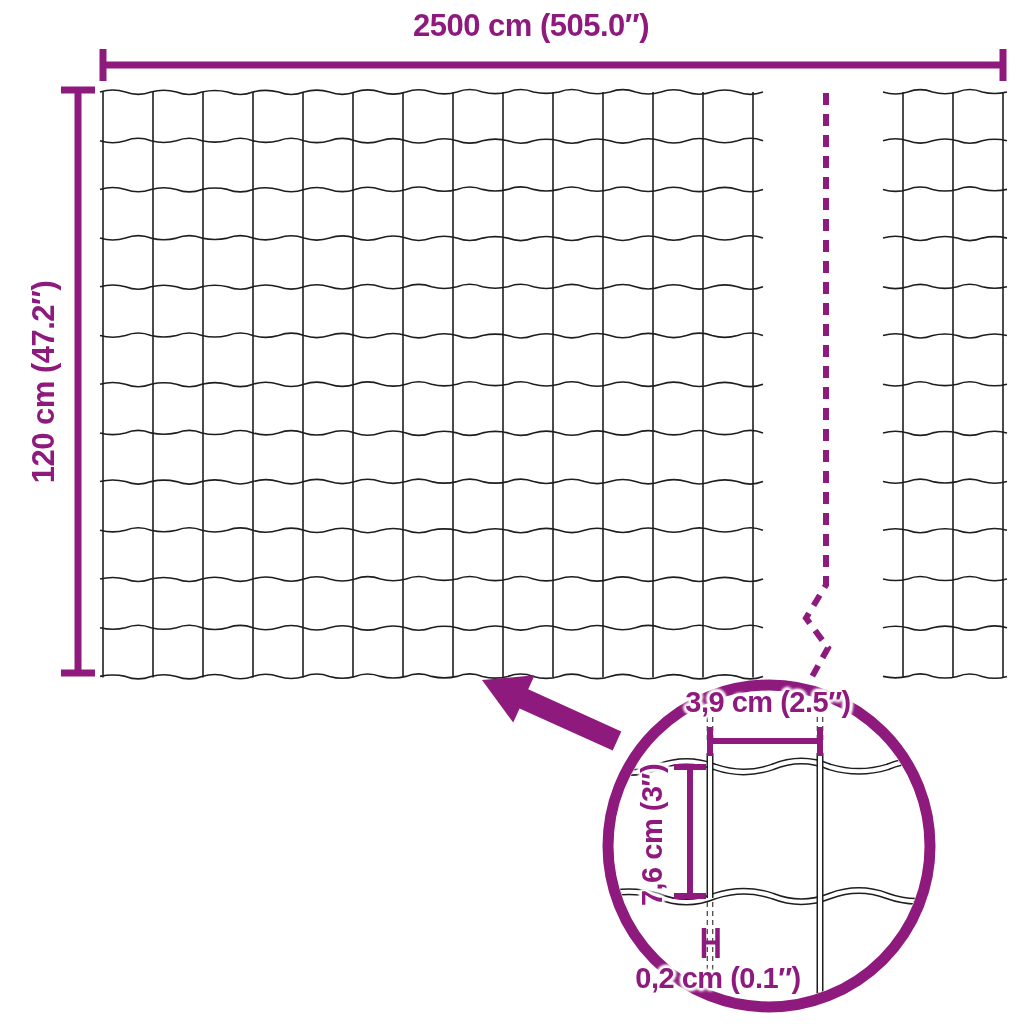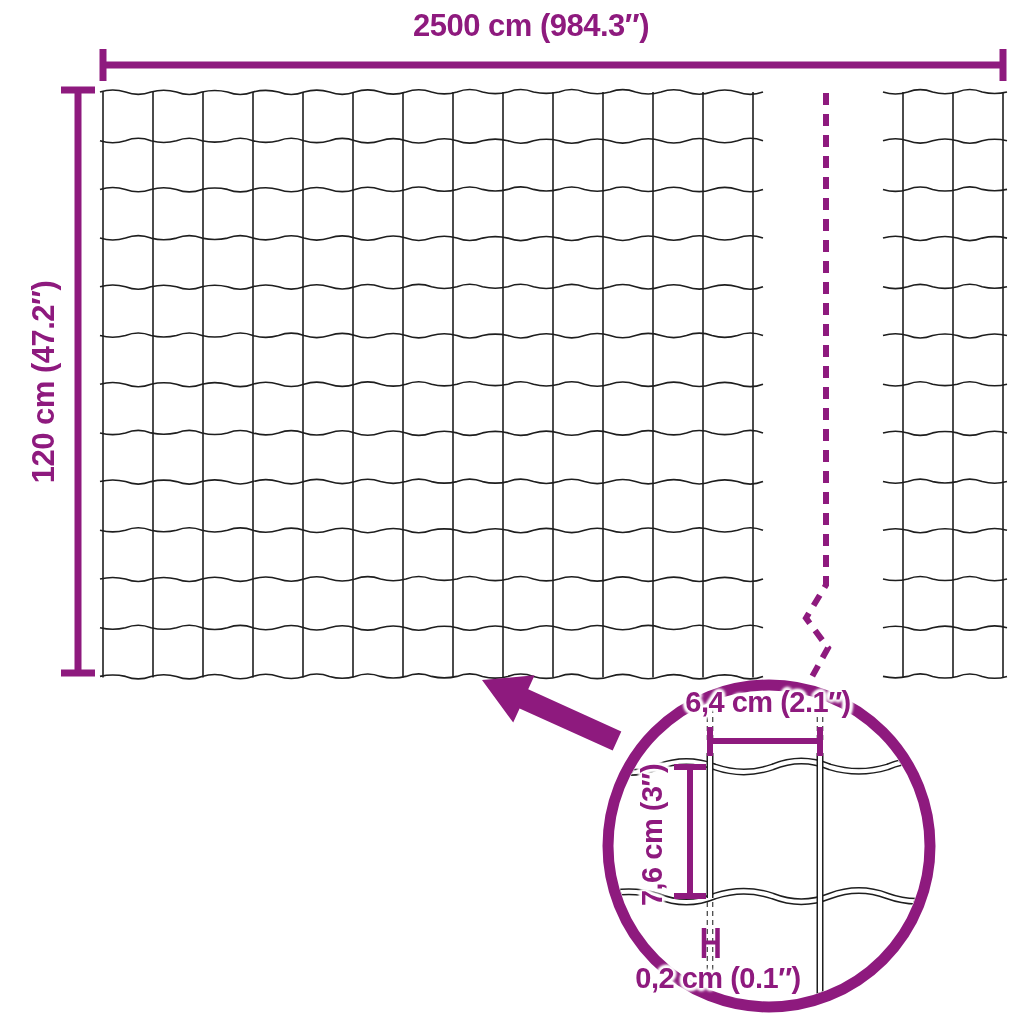--- a/index.html
+++ b/index.html
@@ -114,22 +114,22 @@
         <line x1="674" y1="767" x2="706" y2="767"></line>
         <line x1="674" y1="896" x2="706" y2="896"></line>
       </g>
       <g stroke="#8E1A7E">
         <line x1="704" y1="928" x2="704" y2="958" stroke-width="4.5"></line>
         <line x1="717.5" y1="928" x2="717.5" y2="958" stroke-width="4.5"></line>
         <line x1="704" y1="942.5" x2="717.5" y2="942.5" stroke-width="4"></line>
       </g>
     </svg>
 
-  <div class="lbl big" style="left:531px;top:26px;">2500 cm (984.3″)</div>
+  <div class="lbl big" style="left:531px;top:26px;">2500 cm (505.0″)</div>
 
   <div class="lbl big rot" style="left:44px;top:382px;">120 cm (47.2″)</div>
 
-  <div class="lbl small" style="left:768px;top:702px;">6,4 cm (2.1″)</div>
+  <div class="lbl small" style="left:768px;top:702px;">3,9 cm (2.5″)</div>
 
   <div class="lbl small rot" style="left:652px;top:835px;">7,6 cm (3″)</div>
 
   <div class="lbl small" style="left:718px;top:978px;text-align:center;">0,2 cm (0.1″)</div>
 </div>
 
 </body></html>

